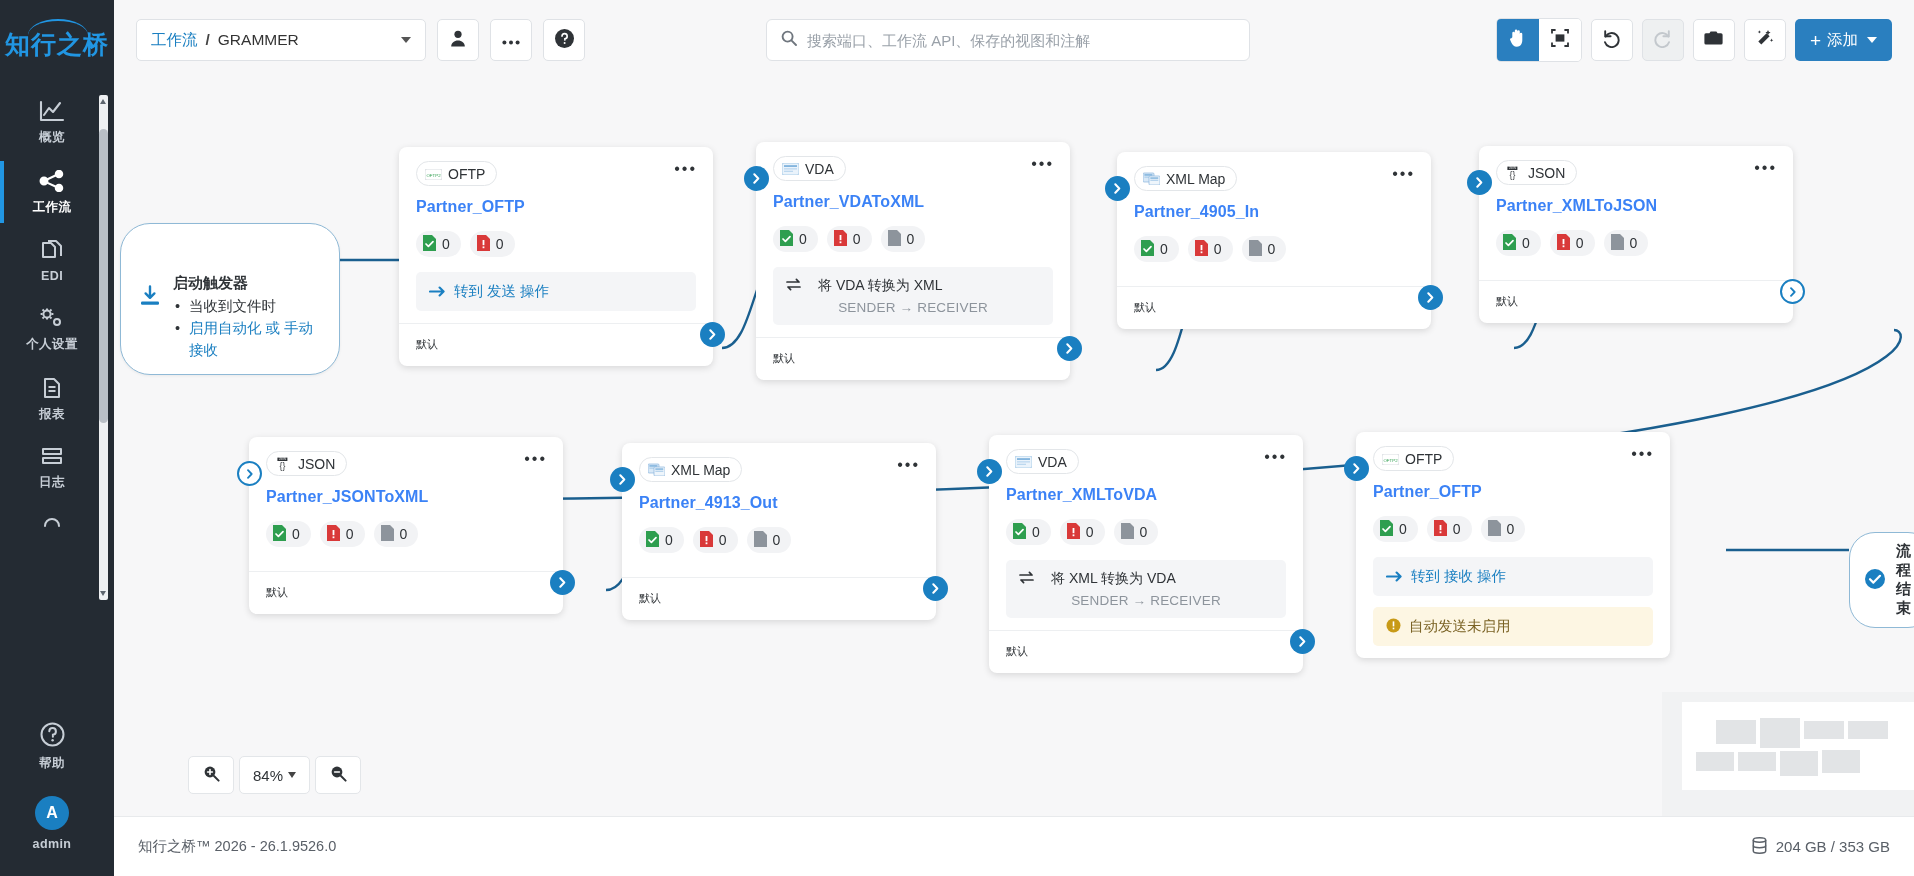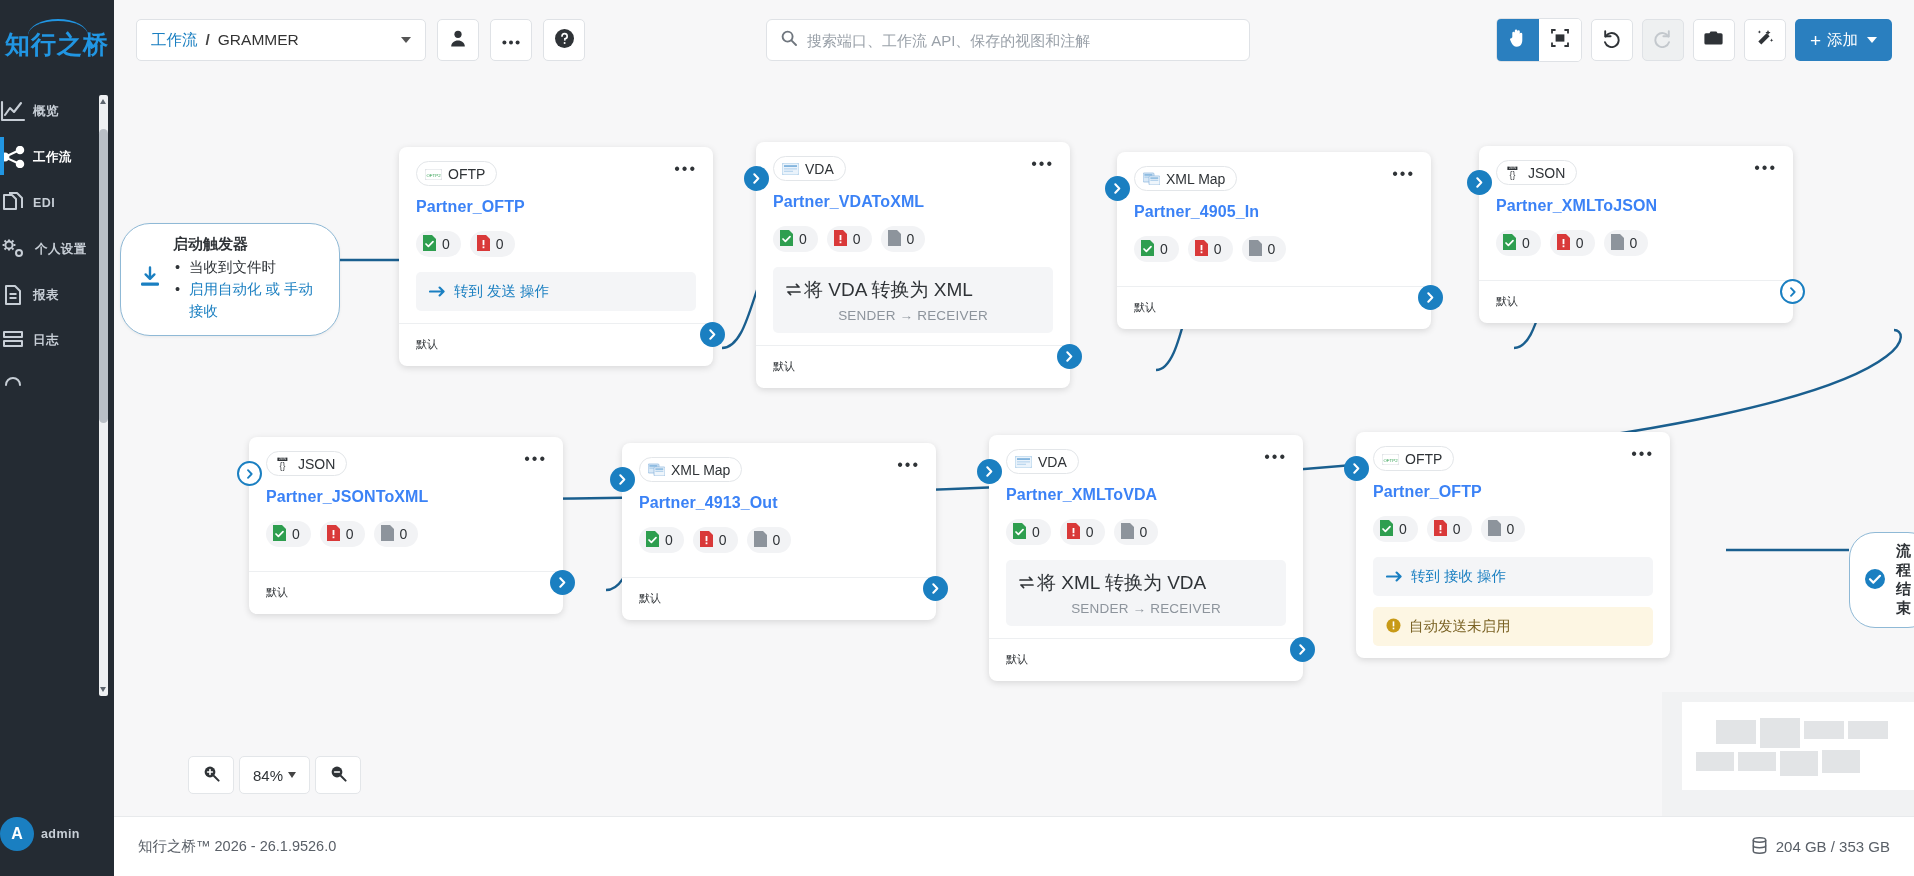--- a/index.html
+++ b/index.html
@@ -23,21 +23,21 @@
                 border-top: 2.5px solid #2196e3; border-radius: 50%/100% 100% 0 0; }
   .navscroll { position: relative; width: 114px; flex: 1; overflow: hidden; }
   .navtrack { position: absolute; right: 6px; top: 8px; bottom: 108px; width: 9px;
               background: #eef0f2; border-radius: 2px; }
   .navtrack .thumb { position: absolute; left: 0; top: 34px; width: 9px; height: 294px;
               background: #b9bfc6; border-radius: 5px; }
   .navtrack .tri { position: absolute; left: 1px; width: 0; height: 0;
               border-left: 3.5px solid transparent; border-right: 3.5px solid transparent; }
   .navtrack .tri.up { top: 4px; border-bottom: 5px solid #5d656e; }
   .navtrack .tri.dn { bottom: 4px; border-top: 5px solid #5d656e; }
-  .navitem { width: 104px; padding: 13px 0 11px; display: flex; flex-direction: row;
+  .navitem { width: 104px; padding: 13px 0 11px; display: flex; flex-direction: column;
              align-items: center; gap: 7px; color: #c7ced6; cursor: pointer; position: relative; }
   .navitem.active { color: #ffffff; }
   .navitem.active::before { content: ""; position: absolute; left: 0; top: 4px; bottom: 4px;
              width: 4px; background: #2196e3; }
   .navitem .lbl { font-size: 12.5px; font-weight: 700; letter-spacing: .4px; }
   .navitem svg { display: block; }
   .bottomnav { width: 114px; padding-bottom: 14px; }
   .avatar { width: 34px; height: 34px; border-radius: 50%; background: #1a7fc1;
             color: #fff; display: flex; align-items: center; justify-content: center;
             font-size: 16px; font-weight: 700; }
@@ -91,37 +91,37 @@
           font-size: 14px; color: #2f3337; background: #fff; }
   .chip .ic { width: 17px; height: 14px; display: block; }
   .dots { position: absolute; right: 16px; top: 18px; color: #2f3337; font-size: 16px;
           letter-spacing: 2px; line-height: 8px; cursor: pointer; }
   .title { font-size: 16px; font-weight: 700; color: #3b82f6; margin-top: 12px; letter-spacing: .1px; }
   .counts { display: flex; gap: 9px; margin-top: 15px; }
   .count { display: inline-flex; align-items: center; gap: 6px; background: #f2f3f5;
           border-radius: 13px; height: 26px; padding: 0 11px 0 7px; font-size: 14px; color: #2f3337; }
   .panel { margin-top: 15px; background: #f4f5f7; border-radius: 5px; padding: 10px 13px; }
   .panel .lnk { font-size: 14.5px; color: #1a7fc1; display: flex; align-items: center; gap: 8px; }
-  .panel .mapline { font-size: 19px; color: #2f3337; display: flex; align-items: center; gap: 3px; }
+  .panel .mapline { font-size: 14px; color: #2f3337; display: flex; align-items: center; gap: 17px; }
   .panel .sub { font-size: 13.5px; color: #8d949c; margin-top: 5px; letter-spacing: .2px; text-align: center; }
   .warn { margin-top: 11px; background: #fdf6e3; border-radius: 5px; padding: 10px 13px;
           font-size: 14.5px; color: #7a6224; display: flex; align-items: center; gap: 8px; }
   .footerrow { border-top: 1px solid #edeff1; padding: 13px 17px 14px; font-size: 11px;
           color: #2f3337; position: relative; }
 
   .port { position: absolute; width: 25px; height: 25px; border-radius: 50%;
           display: flex; align-items: center; justify-content: center; cursor: pointer; z-index: 5; }
   .port.filled { background: #1a7fc1; color: #fff; }
   .port.hollow { background: #fff; border: 2px solid #1a7fc1; color: #1a7fc1; }
   .port svg { display: block; }
 
   .pill { position: absolute; display: inline-flex; align-items: center; gap: 12px;
           background: #fff; border: 1px solid #8fb9d6; border-radius: 30px;
           padding: 11px 22px 13px 18px; box-shadow: 0 1px 3px rgba(0,0,0,.06); }
-  .pill .ttl { font-size: 15px; font-weight: 700; color: #2f3337; }
+  .pill .ttl { font-size: 15px; font-weight: 700; color: #2f3337; margin-top: 39px; }
   .pill ul { list-style: none; margin-top: 3px; }
   .pill li { font-size: 14.5px; color: #2f3337; position: relative; padding-left: 16px; line-height: 1.5; }
   .pill li::before { content: "•"; position: absolute; left: 2px; color: #2f3337; }
   .pill li .bl { color: #1a7fc1; }
   .endpill { position: absolute; display: inline-flex; align-items: center; gap: 10px;
           background: #fff; border: 1px solid #8fb9d6; border-radius: 26px;
           padding: 9px 22px 9px 14px; font-size: 15px; font-weight: 700; color: #2f3337; }
 
   
   .zoomctl { position: absolute; left: 30px; bottom: 22px; display: flex; gap: 5px; z-index: 20; margin-left: 44px; }
@@ -229,20 +229,30 @@
       <div class="navitem">
         <span>
           <svg width="26" height="12" viewBox="0 0 26 12" fill="none" stroke="currentColor" stroke-width="2" stroke-linecap="round">
               <path d="M6 11a7 7 0 0 1 14 0"></path>
             </svg>
         </span>
       </div>
     </div>
 
     <div class="bottomnav">
+      <div class="navitem">
+        <span>
+          <svg width="27" height="27" viewBox="0 0 27 27" fill="none" stroke="currentColor" stroke-width="2">
+              <circle cx="13.5" cy="13.5" r="11"></circle>
+              <path d="M10.3 10.3a3.3 3.3 0 1 1 3.6 3.4v2" stroke-linecap="round"></path>
+              <circle cx="13.6" cy="19.2" r="1.2" fill="currentColor" stroke="none"></circle>
+            </svg>
+        </span>
+        <span class="lbl">帮助</span>
+      </div>
       <div class="navitem">
         <span class="avatar">A</span>
         <span class="lbl">admin</span>
       </div>
     </div>
   </div>
 
   <div class="main">
 
     <div class="header">

